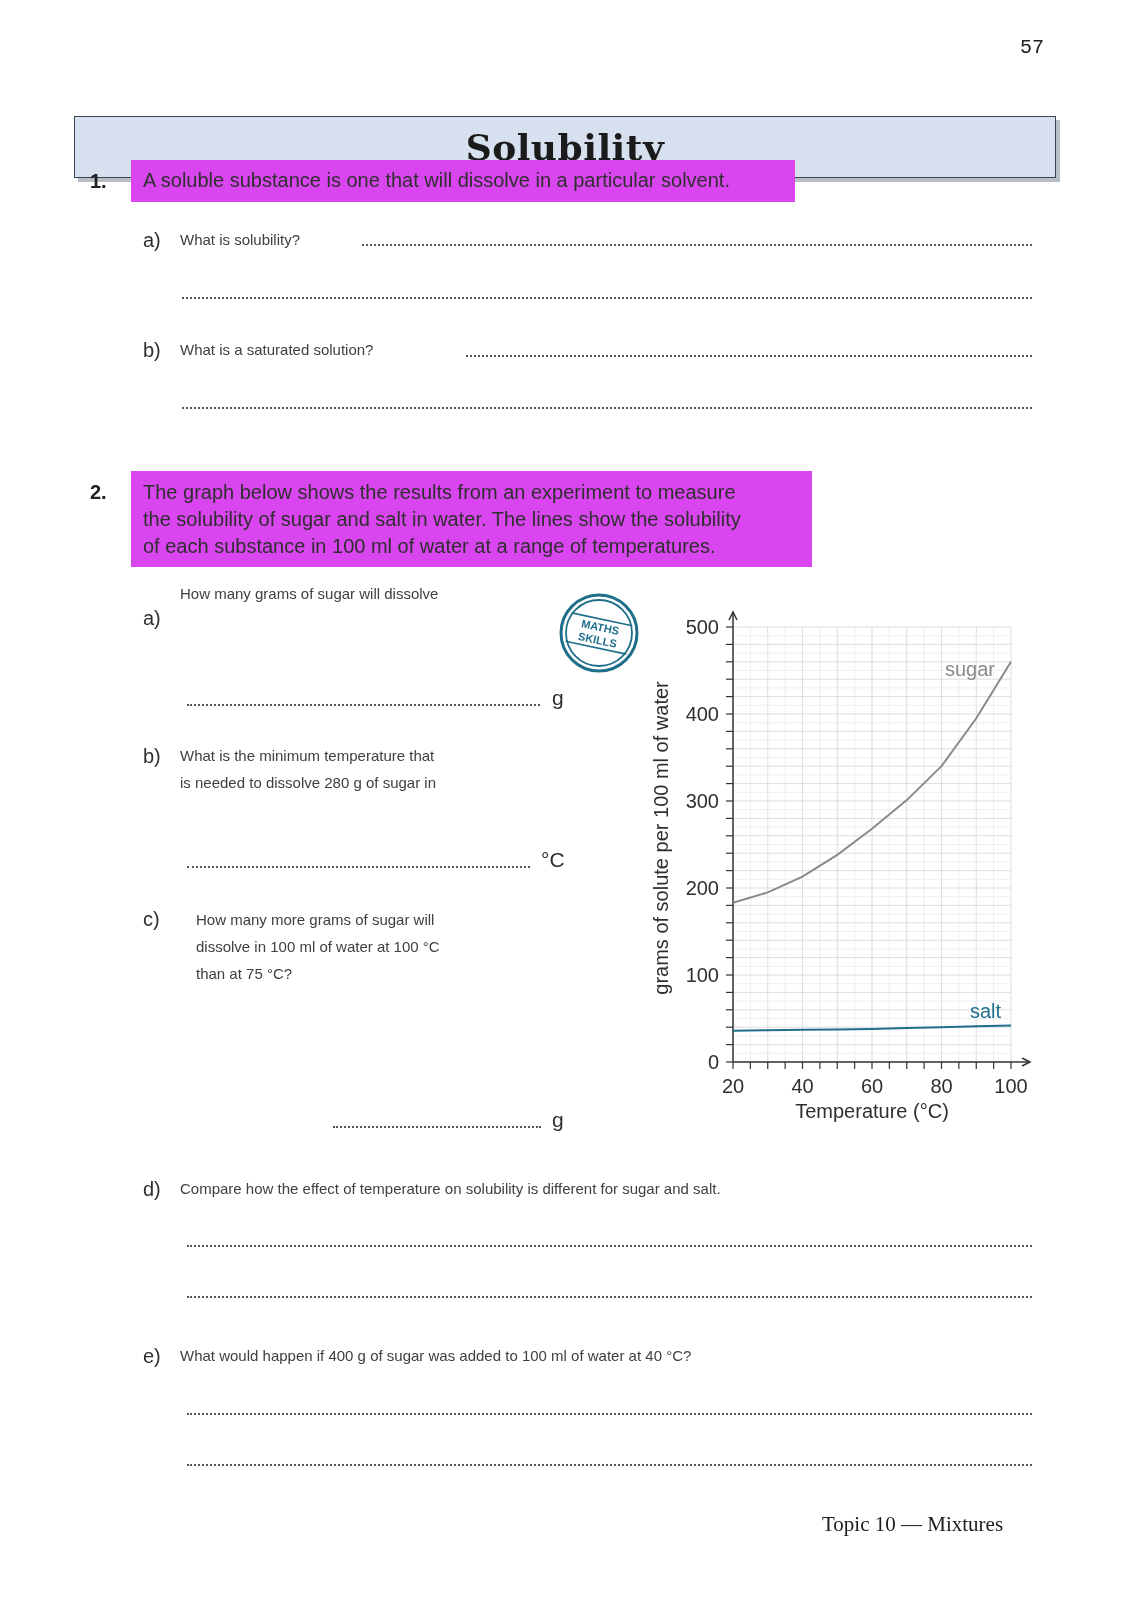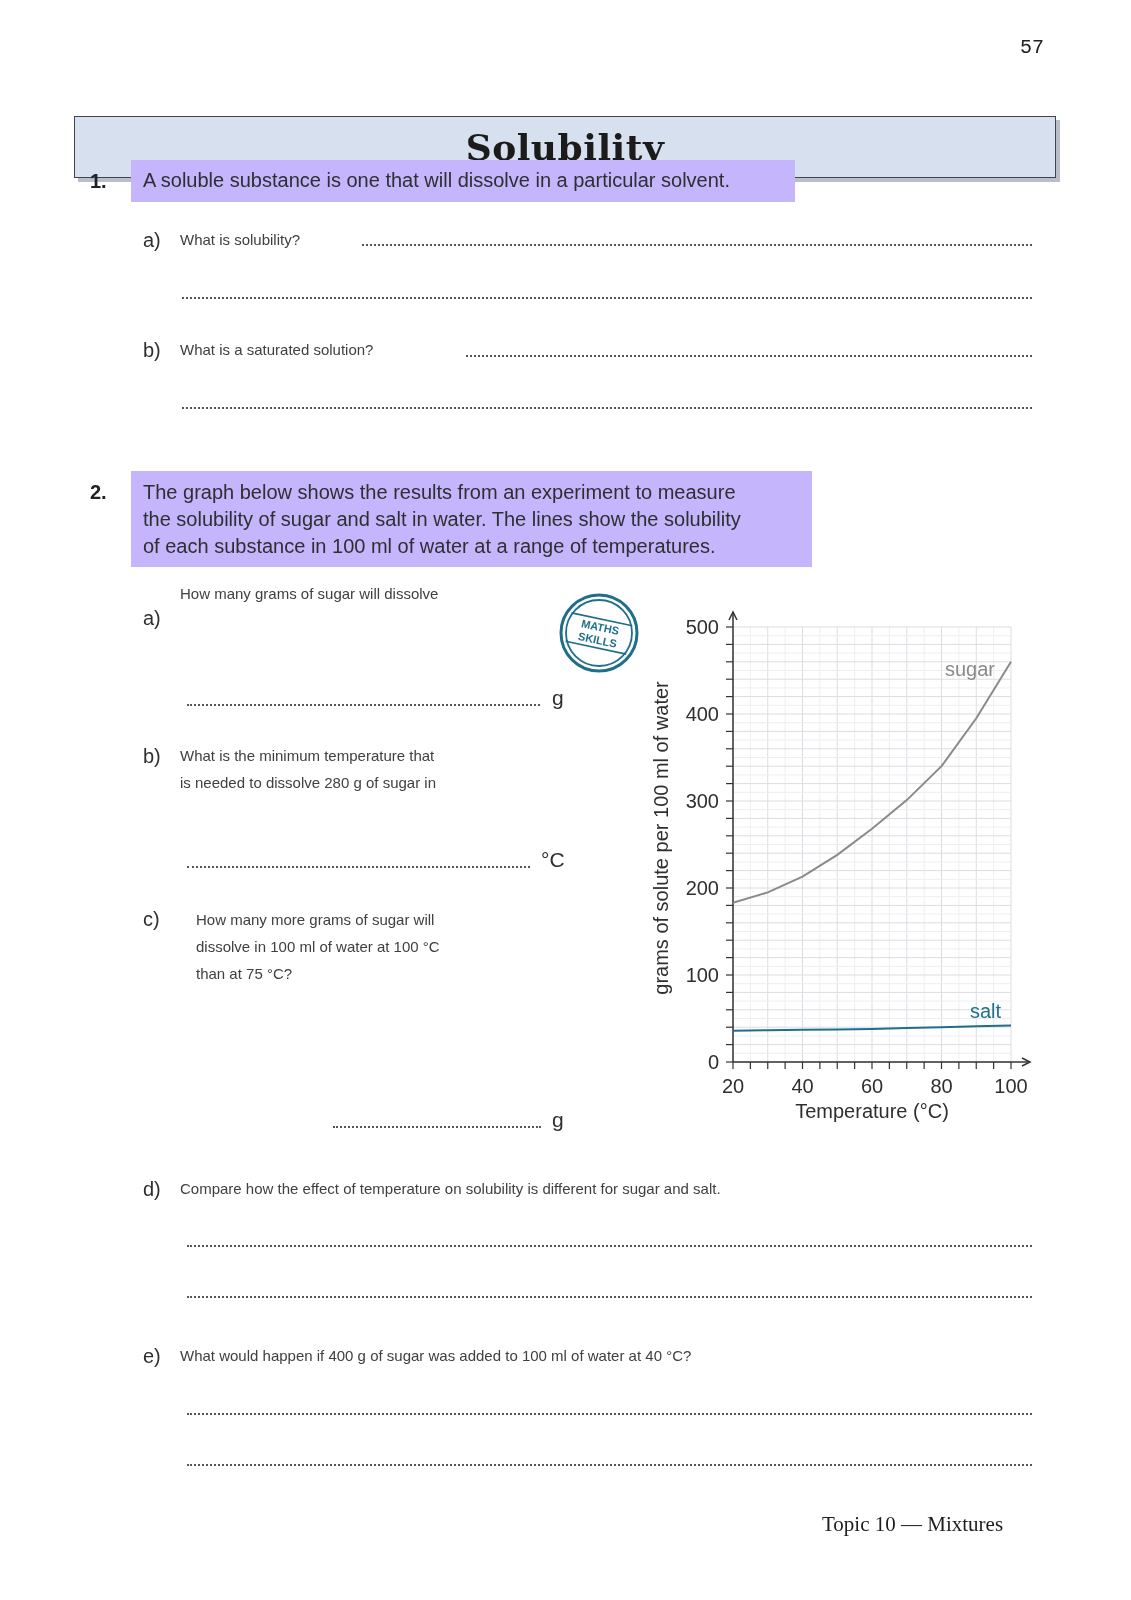--- a/index.html
+++ b/index.html
@@ -3,21 +3,21 @@
   <meta charset="utf-8">
   <style>
     * { box-sizing: border-box; margin: 0; padding: 0; }
     html, body { width: 1131px; height: 1600px; background: #ffffff; }
     body { position: relative; font-family: "Liberation Sans", sans-serif; color: #2a2a2a; overflow: hidden; }
     .abs { position: absolute; }
     .page-num { left: 1020px; top: 36px; font-family: Liberation Mono, monospace; font-size: 20px; color: #222; }
     .title-box { left: 74px; top: 68px; width: 982px; height: 62px; background: #d7e0ee; border: 1.5px solid #3d4550; box-shadow: 4px 4px 0 #b9bfc7; display: flex; align-items: center; justify-content: center; margin-top: 48px; }
     .title-box span { font-family: "DejaVu Serif", serif; font-weight: bold; font-size: 36px; color: #1b1b1b; letter-spacing: 0.5px; }
     .qnum { font-weight: bold; font-size: 20px; color: #222; }
-    .intro { background: #c4b5fd; font-size: 20px; line-height: 27px; color: #2f2f2f; padding: 8px 12px; }
+    .intro { background: #d946ef; font-size: 20px; line-height: 27px; color: #2f2f2f; padding: 8px 12px; }
     .qtext { font-size: 15px; line-height: 27px; color: #404040; }
     .letter { font-size: 20px; color: #2f2f2f; }
     .dots { border-bottom: 2px dotted #555; height: 2px; }
     .unit { font-size: 21px; color: #2f2f2f; }
     .footer { left: 822px; top: 1512px; font-family: "Liberation Serif", serif; font-size: 21px; color: #1d1d1d; }
     .badge { left: 558px; top: 592px; width: 82px; height: 82px; }
     svg text { font-family: "Liberation Sans", sans-serif; }
   </style>
 </head>
 <body>

